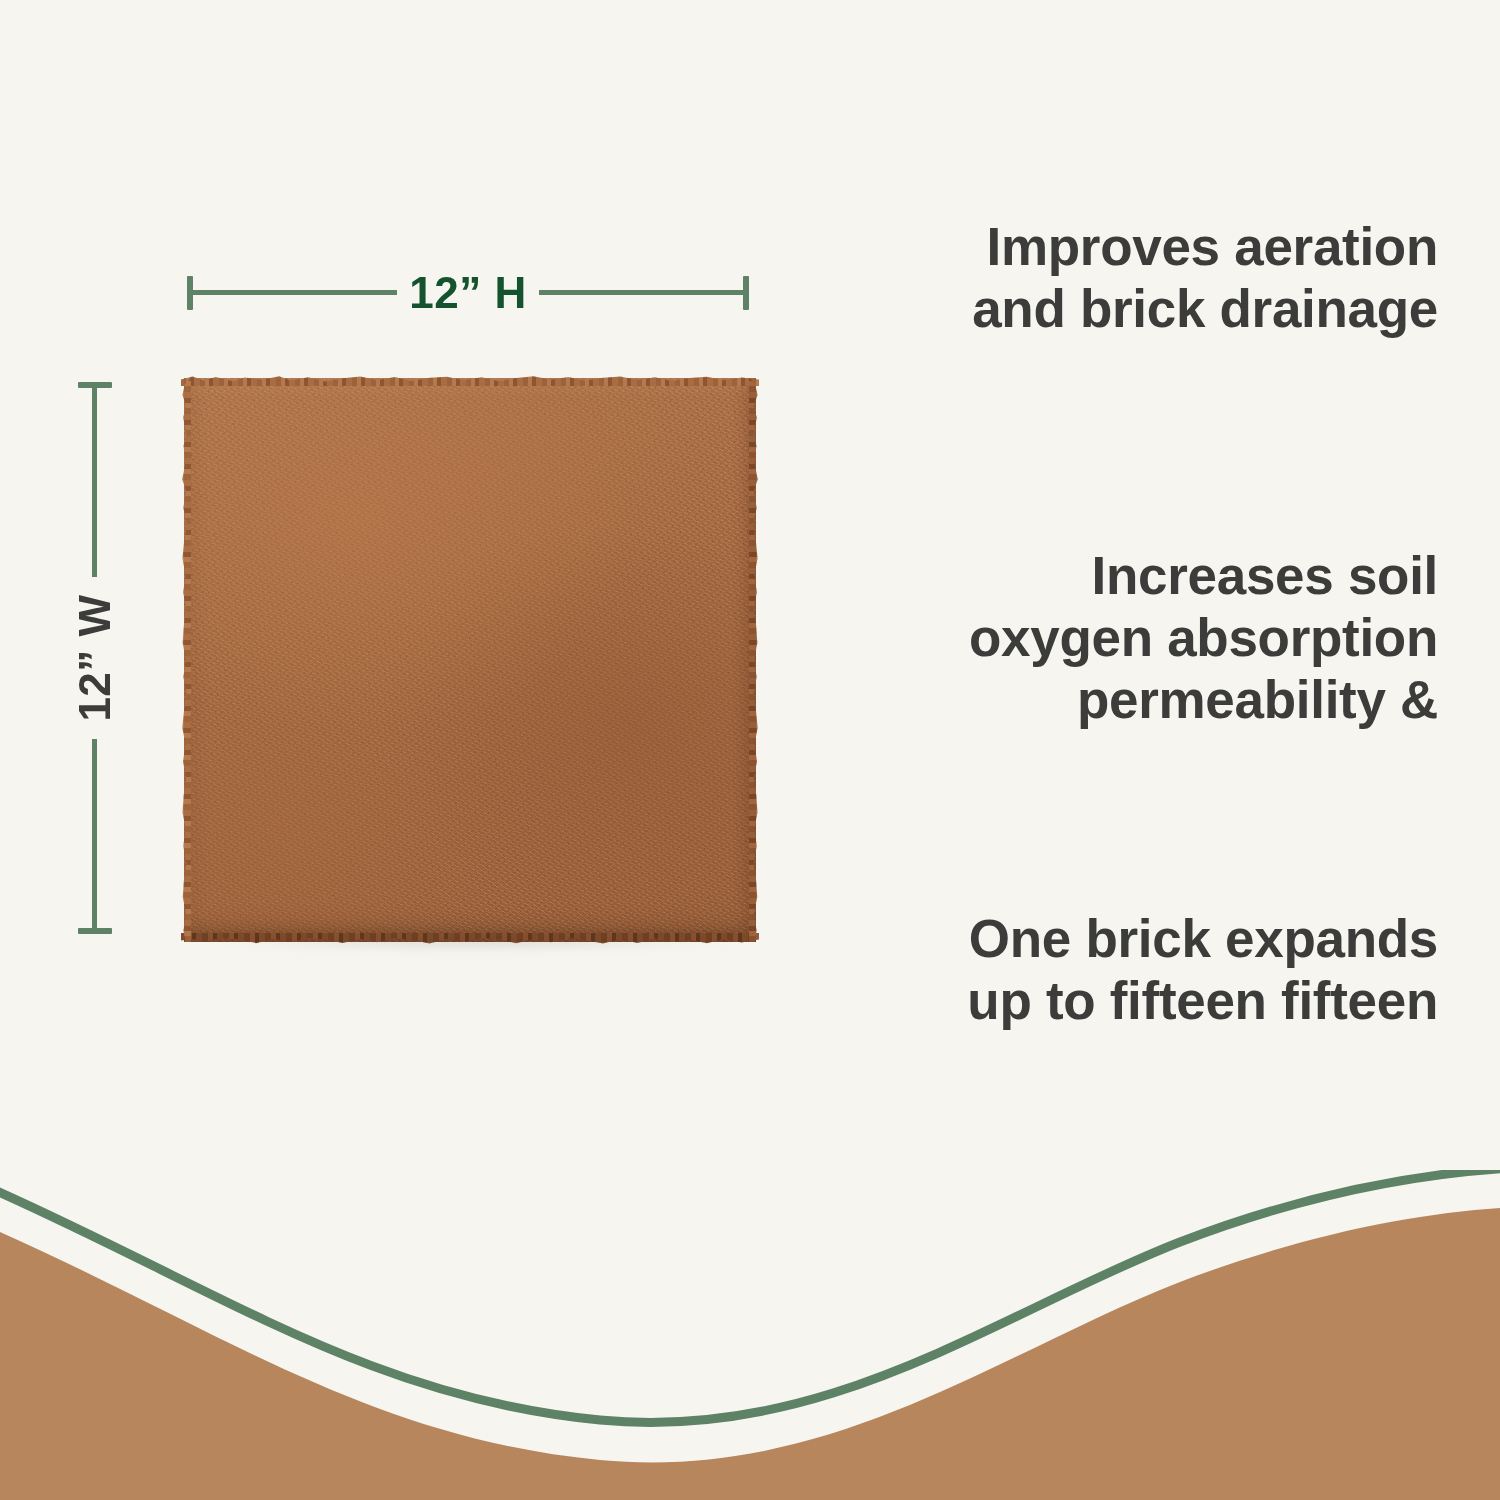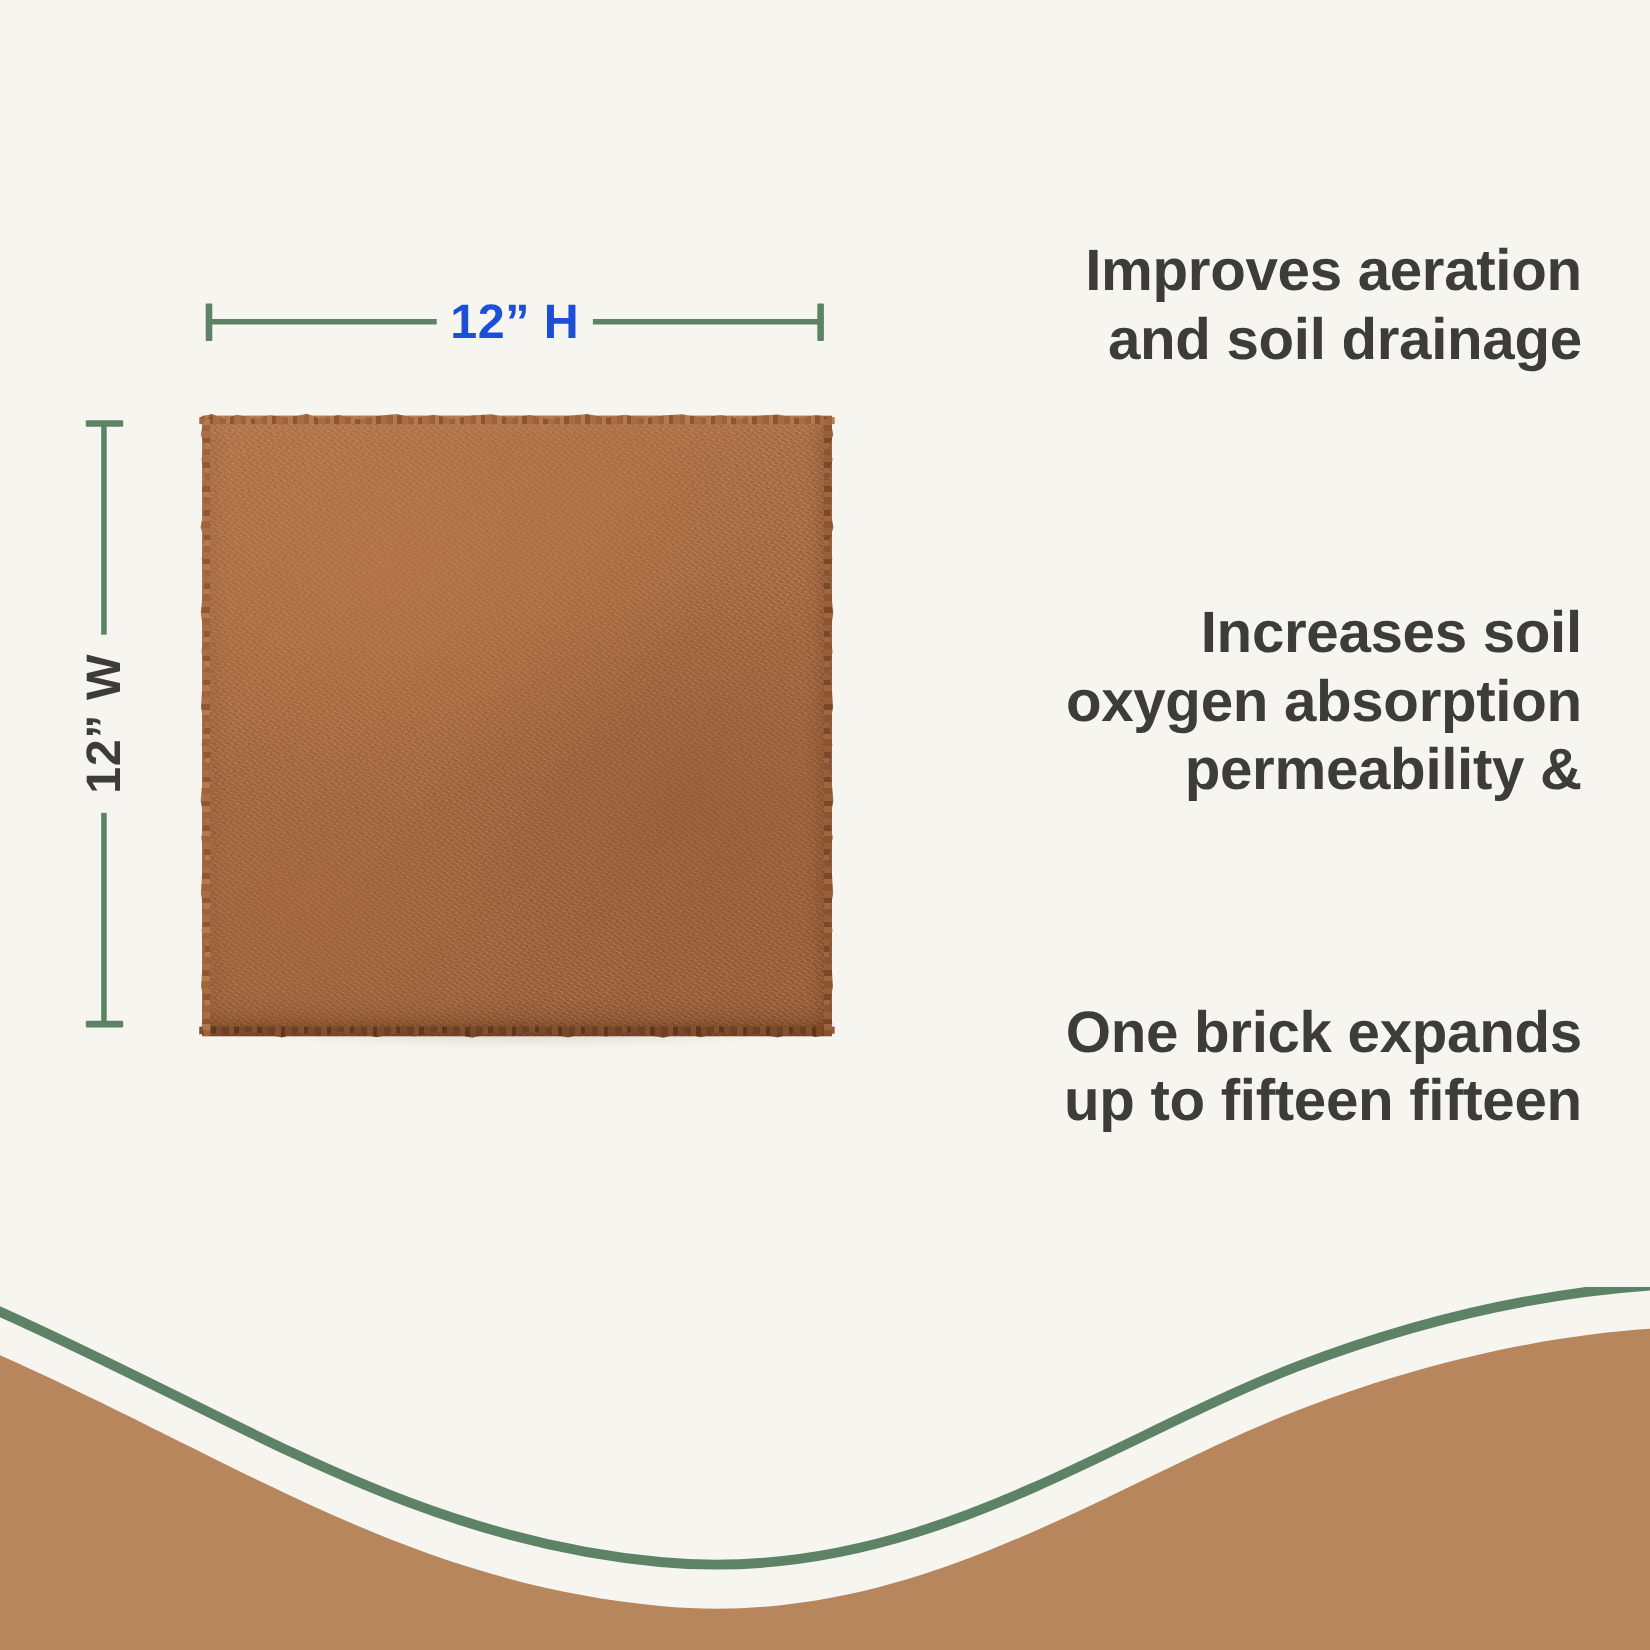--- a/index.html
+++ b/index.html
@@ -60,21 +60,21 @@
   #dim-horizontal .rule.seg-left  { left: 5px;  width: 205px; }
   #dim-horizontal .rule.seg-right { right: 5px; width: 205px; }
   #dim-h-label {
     position: absolute;
     left: 0;
     top: -10px;
     width: 562px;
     text-align: center;
     font-size: 44px;
     font-weight: bold;
-    color: #1d4ed8;
+    color: #14532d;
     letter-spacing: 0.5px;
     line-height: 54px;
   }
 
   
   #dim-vertical {
     position: absolute;
     left: 78px;
     top: 382px;
     width: 34px;
@@ -306,21 +306,21 @@
       <div id="brick-edge-right"></div>
       <div id="brick-shadow"></div>
     </div>
 
   </div>
 
   <div id="benefits-panel">
 
     <div class="benefit" id="benefit-1">
       <span class="line">Improves aeration</span>
-      <span class="line">and soil drainage</span>
+      <span class="line">and brick drainage</span>
     </div>
 
     <div class="benefit" id="benefit-2">
       <span class="line">Increases soil</span>
       <span class="line">oxygen absorption</span>
       <span class="line">permeability &amp;</span>
     </div>
 
     <div class="benefit" id="benefit-3">
       <span class="line">One brick expands</span>

